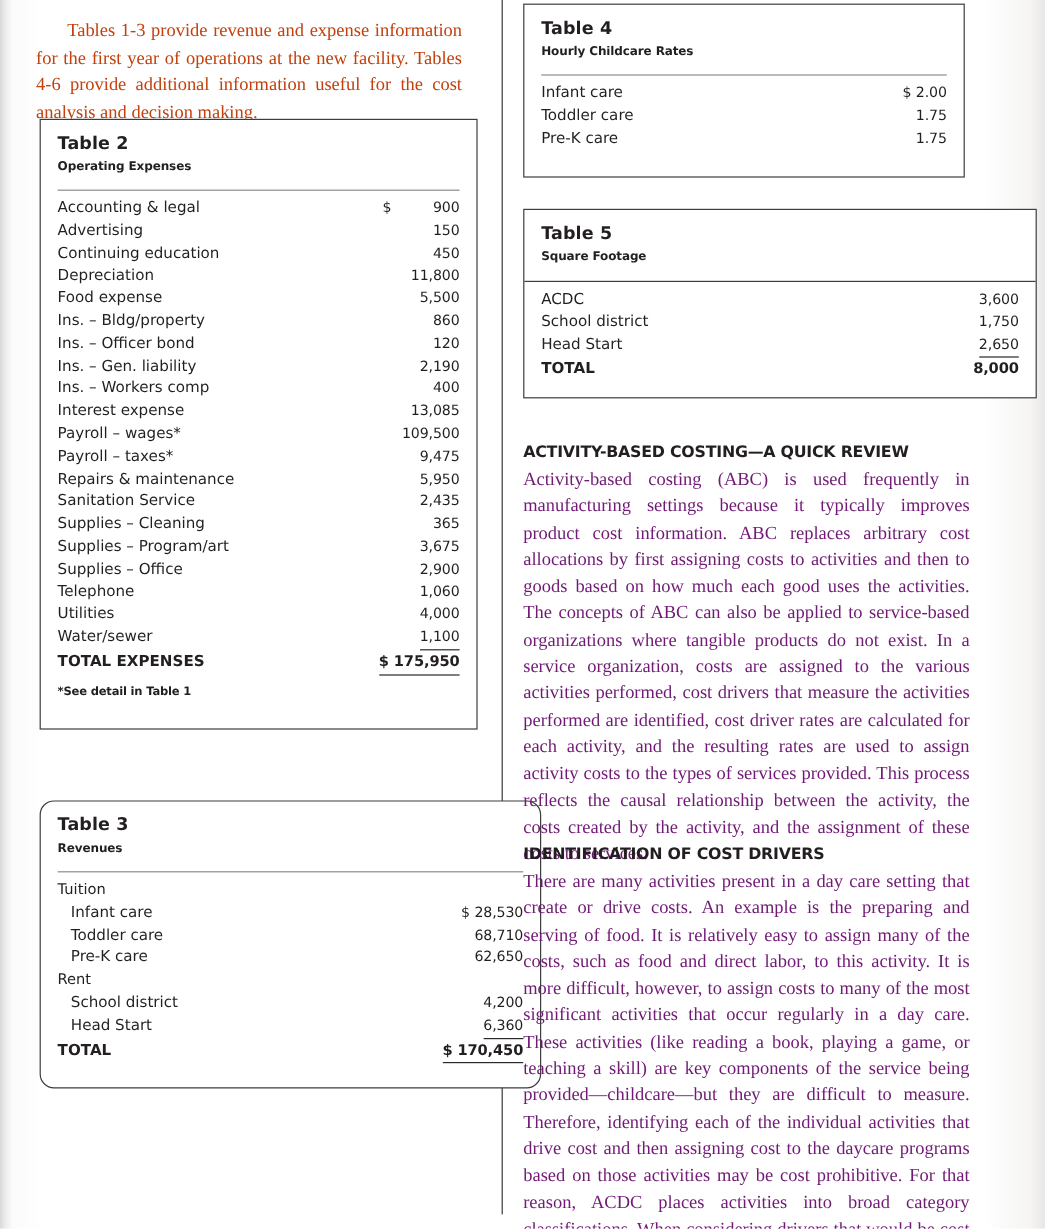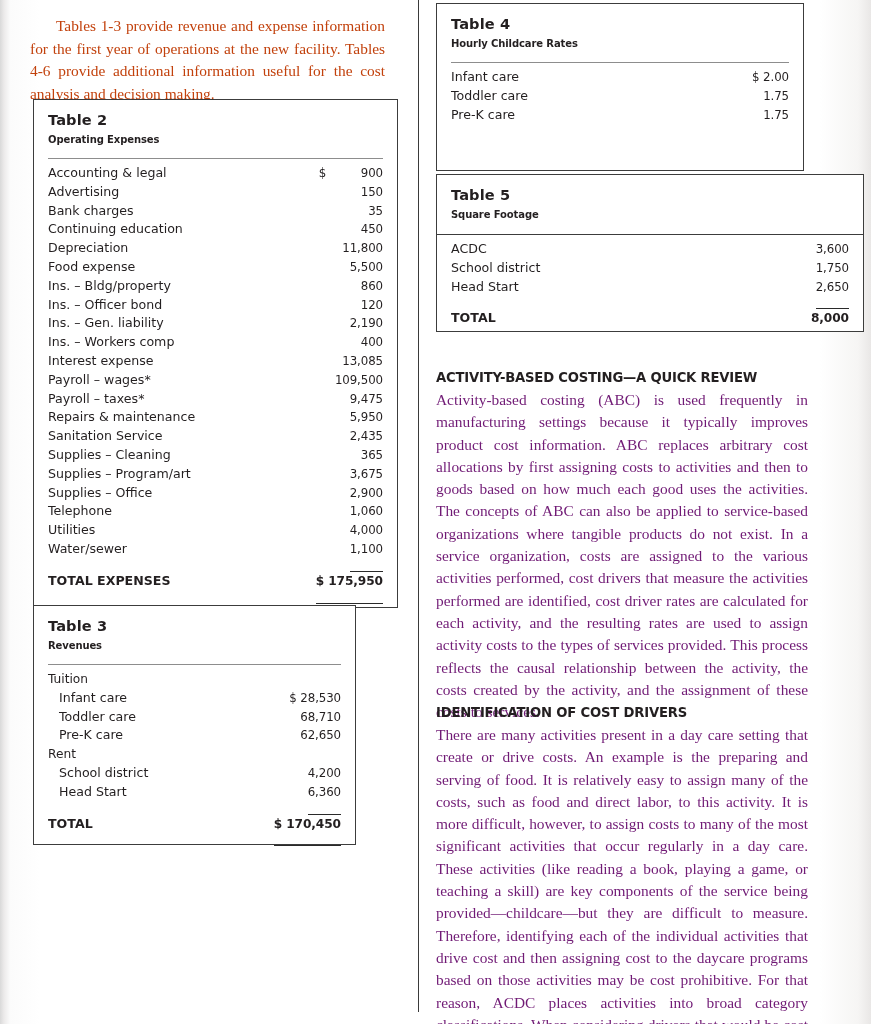--- a/index.html
+++ b/index.html
@@ -113,21 +113,21 @@
     position: relative;
     left: -42px;
     font-size: 11.8px;
   }
   .trow.indent .lbl { padding-left: 11px; }
   .trow.group .lbl { font-weight: normal; font-size: 12.2px; }
   .trow.total .lbl { font-weight: bold; font-size: 12.6px; }
   .trow.total .val { font-weight: bold; font-size: 12.2px; }
   .val.dbl {
     border-bottom: 1.3px solid #2a2a2a;
-    padding-bottom: 12px;
+    padding-bottom: 1px;
   }
   .footnote {
     font-size: 9.6px;
     font-weight: bold;
     letter-spacing: -0.15px;
     margin-top: 7px;
     line-height: 13px;
   }
 
   
@@ -168,24 +168,20 @@
 
       <div class="trow">
         <span class="lbl">Accounting &amp; legal</span>
         <span class="val"><span class="cur">$</span><span>900</span></span>
       </div>
       <div class="trow">
         <span class="lbl">Advertising</span>
         <span class="val">150</span>
       </div>
       <div class="trow">
-        <span class="lbl">Bank charges</span>
-        <span class="val">35</span>
-      </div>
-      <div class="trow">
         <span class="lbl">Continuing education</span>
         <span class="val">450</span>
       </div>
       <div class="trow">
         <span class="lbl">Depreciation</span>
         <span class="val">11,800</span>
       </div>
       <div class="trow">
         <span class="lbl">Food expense</span>
         <span class="val">5,500</span>
@@ -252,21 +248,21 @@
       </div>
       <div class="trow total">
         <span class="lbl">TOTAL EXPENSES</span>
         <span class="val dbl">$ 175,950</span>
       </div>
 
       <div class="footnote">*See detail in Table 1</div>
     </div>
   </div>
 
-  <div class="tbox" style="left:33px; top:605px; width:323px; height:240px;">
+  <div class="tbox" style="left:33px; top:667px; width:418px; height:240px;border-radius:12px;">
     <div class="thead">
       <div class="tnum">Table 3</div>
       <div class="ttitle">Revenues</div>
     </div>
     <div class="head-rule"></div>
     <div class="tbody">
       <div class="trow group">
         <span class="lbl">Tuition</span>
         <span class="val"></span>
       </div>
@@ -298,21 +294,21 @@
         <span class="lbl">TOTAL</span>
         <span class="val dbl">$ 170,450</span>
       </div>
     </div>
   </div>
 
 </div>
 
 <div class="col-right">
 
-  <div class="tbox" style="left:17px; top:3px; width:368px; height:168px;">
+  <div class="tbox" style="left:17px; top:3px; width:368px; height:145px;">
     <div class="thead">
       <div class="tnum">Table 4</div>
       <div class="ttitle">Hourly Childcare Rates</div>
     </div>
     <div class="head-rule"></div>
     <div class="tbody">
       <div class="trow">
         <span class="lbl">Infant care</span>
         <span class="val">$ 2.00</span>
       </div>

